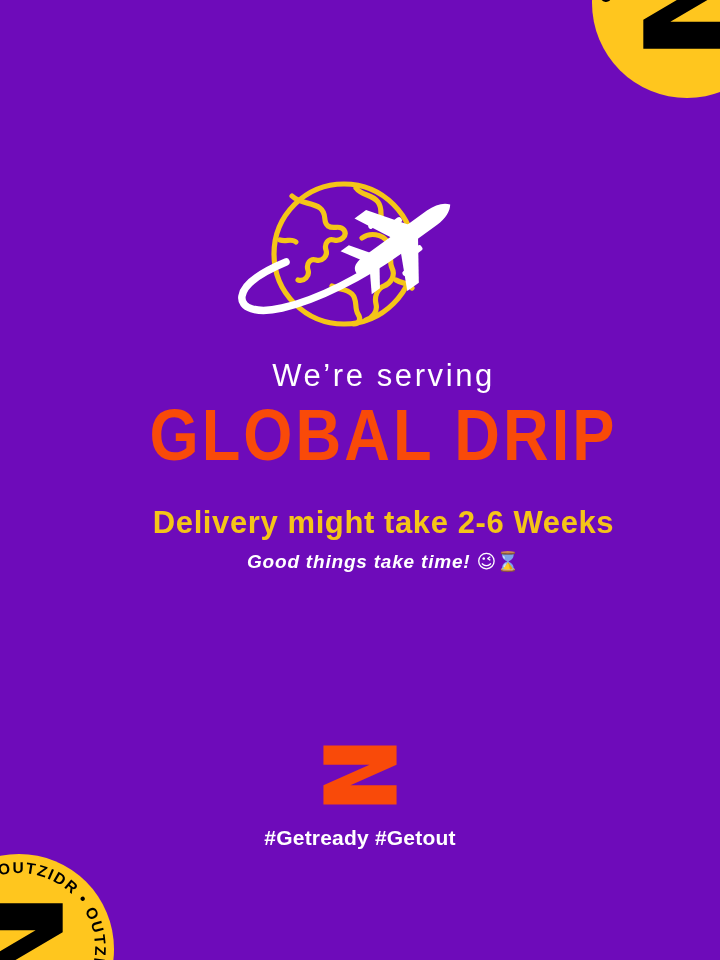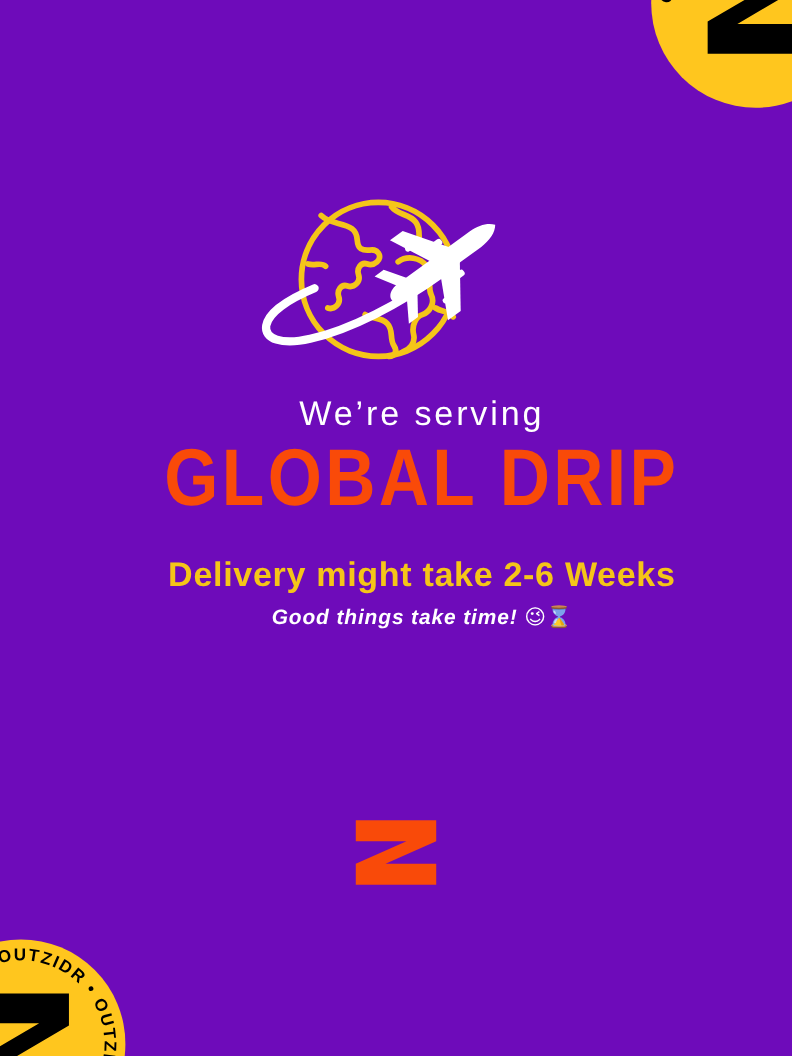--- a/index.html
+++ b/index.html
@@ -221,15 +221,16 @@
     <div class="line-tagline">
       <span>Good things take time!</span>
       <span class="tagline-emoji">😉⌛</span>
     </div>
   </div>
 
   <div id="footer">
     <svg id="footer-logo" viewBox="0 0 100 78">
       <path d="M 4,2 H 96 V 26 L 38,52 H 96 V 76 H 4 V 52 L 62,26 H 4 Z" fill="#F94A09"></path>
     </svg>
+    <div class="line-hashtags">#Getready #Getout</div>
   </div>
 
 </div>
 
 </body></html>

